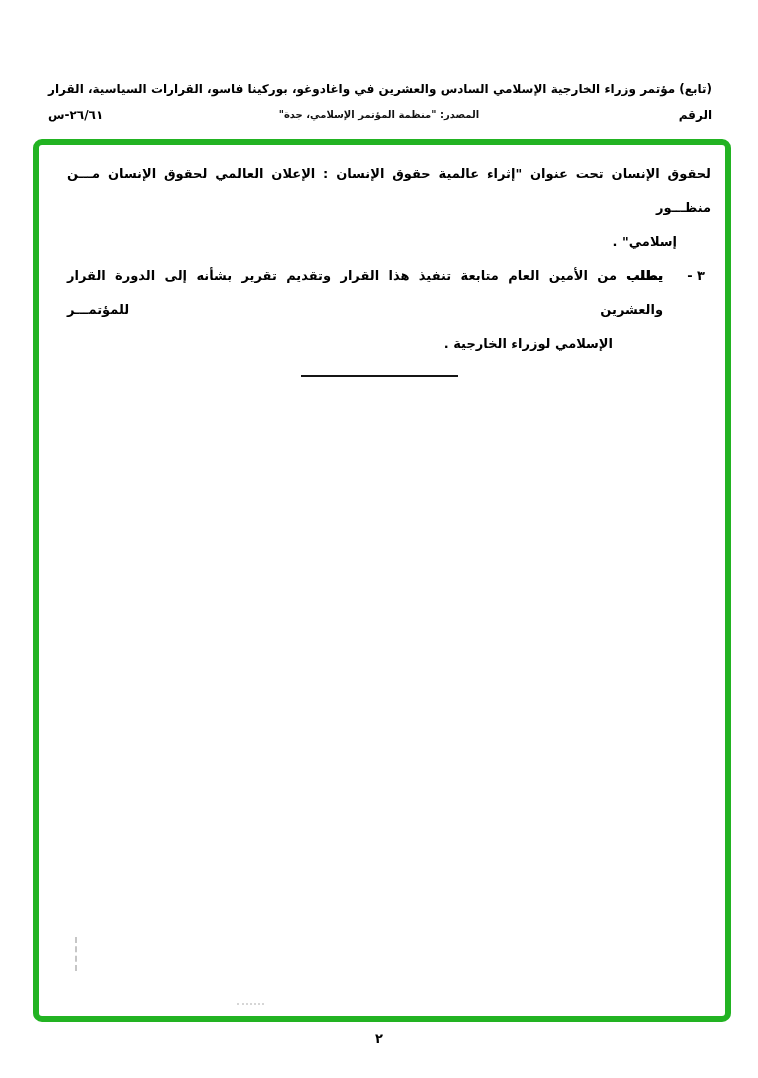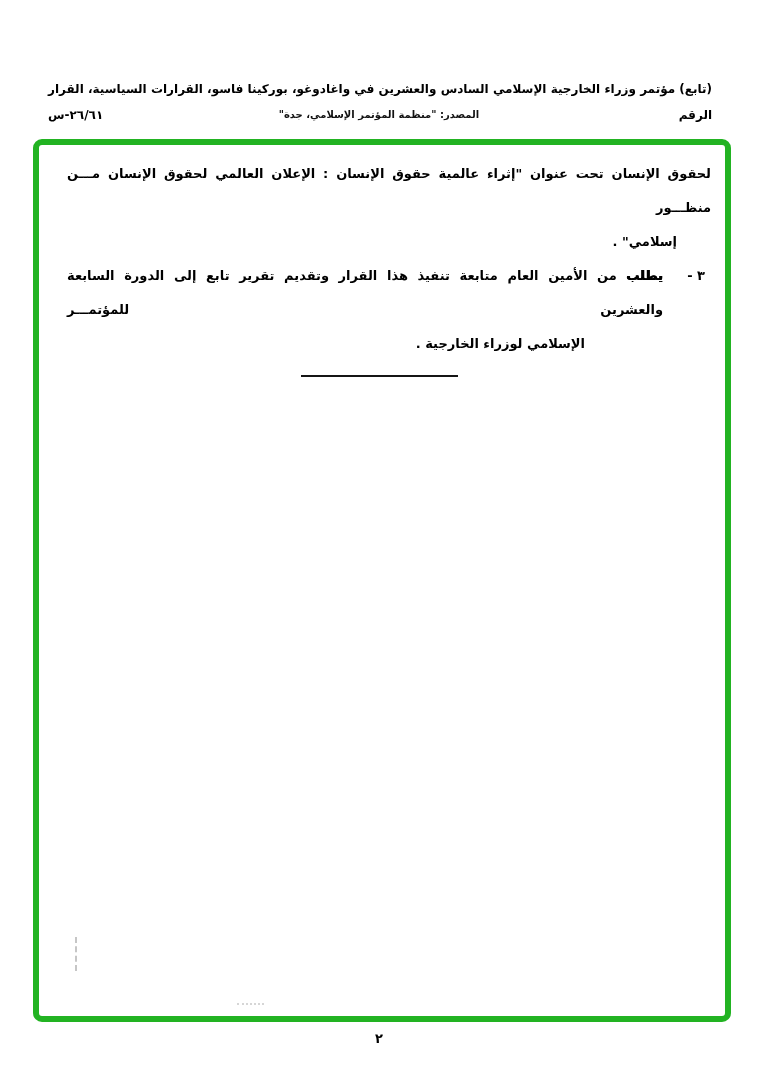--- a/index.html
+++ b/index.html
@@ -72,21 +72,21 @@
   .marker {
     flex:0 0 48px;
     box-sizing:border-box;
     padding-right:6px;
     text-align:right;
     white-space:nowrap;
   }
   .p2-text { flex:1 1 auto; min-width:0; }
   .p2-l2 {
     display:block;
-    margin-right:78px;
+    margin-right:50px;
   }
   .heavy {
     text-shadow:0.35px 0 0 currentColor, -0.35px 0 0 currentColor;
     margin-top:40px;
   }
 
   
   .divider {
     width:157px; height:2px;
     background:#151515;
@@ -131,21 +131,21 @@
     <div class="frame-content">
 
       <div class="para-1">
         <span class="jline">لحقوق الإنسان تحت عنوان "إثراء عالمية حقوق الإنسان : الإعلان العالمي لحقوق الإنسان مـــن منظـــور</span>
         <span class="p1-l2">إسلامي" .</span>
       </div>
 
       <div class="para-2">
         <div class="marker">٣ -</div>
         <div class="p2-text">
-          <span class="jline"><span class="heavy">يطلب</span> <span>من الأمين العام متابعة تنفيذ هذا القرار وتقديم تقرير تابع إلى الدورة السابعة والعشرين للمؤتمـــر</span></span>
+          <span class="jline"><span class="heavy">يطلب</span> <span>من الأمين العام متابعة تنفيذ هذا القرار وتقديم تقرير بشأنه إلى الدورة القرار والعشرين للمؤتمـــر</span></span>
           <span class="p2-l2">الإسلامي لوزراء الخارجية .</span>
         </div>
       </div>
 
       <div class="divider"></div>
 
     </div>
   </div>
 
   <div class="artifact-v"></div>

